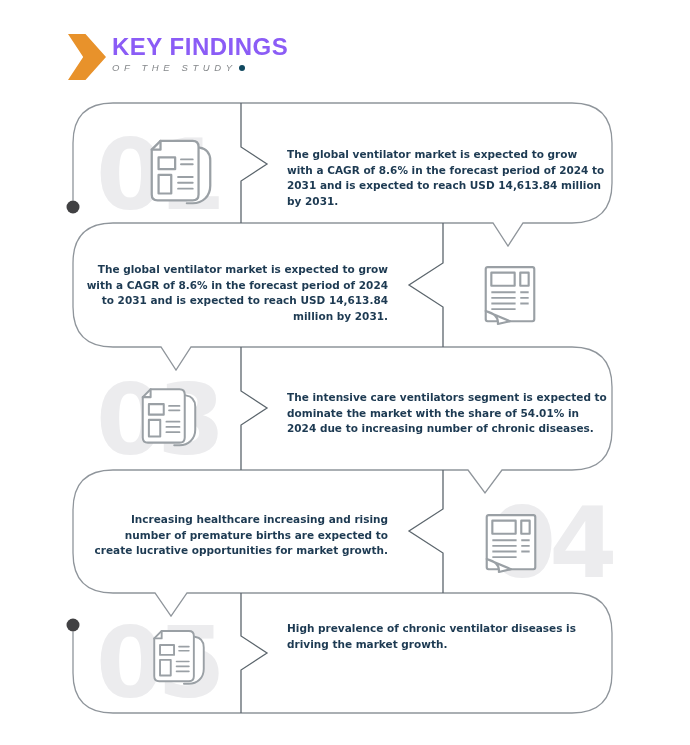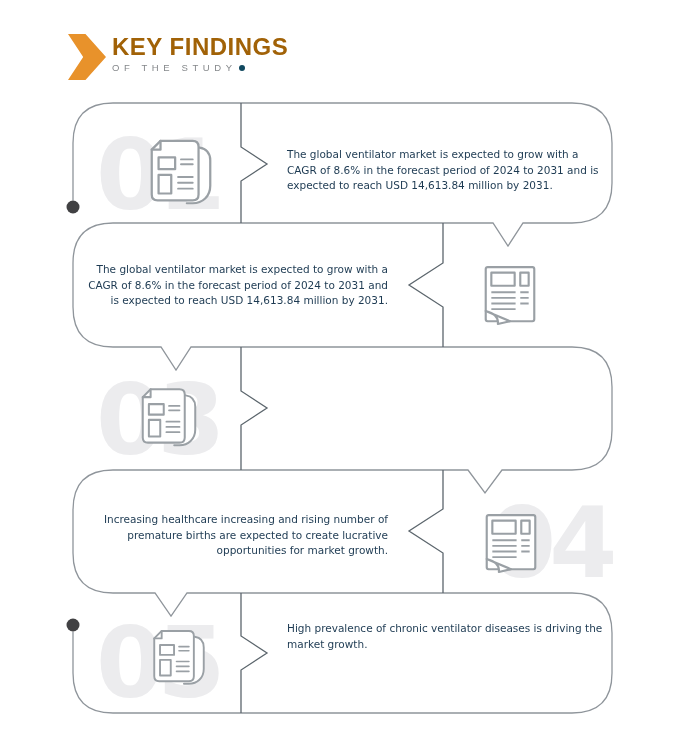--- a/index.html
+++ b/index.html
@@ -9,38 +9,38 @@
   }
   
   #header{position:absolute;left:68px;top:34px;height:48px;display:flex;align-items:flex-start;}
   .logo-arrow{
     width:38px;height:46px;background:#E8922B;margin-right:6px;
     clip-path:polygon(0% 0%,46% 0%,100% 50%,46% 100%,0% 100%,40% 50%);
   }
   .title-block{display:flex;flex-direction:column;}
   .main-title{
     font-family:"Liberation Sans","DejaVu Sans",sans-serif;
-    font-size:24px;font-weight:bold;color:#a16207;letter-spacing:0.5px;line-height:26px;
+    font-size:24px;font-weight:bold;color:#8b5cf6;letter-spacing:0.5px;line-height:26px;
   }
   .sub-title{
     font-family:"Liberation Sans","DejaVu Sans",sans-serif;
     font-size:9.5px;color:#85888B;letter-spacing:4.6px;margin-top:2px;
-    display:flex;align-items:center;
+    display:flex;align-items:center;font-style:italic;
   }
   .sub-dot{width:6px;height:6px;border-radius:50%;background:#10485F;margin-left:2px;display:inline-block;}
   
   #flow-svg{position:absolute;left:0;top:0;z-index:0;}
   
   .finding-number{
     position:absolute;z-index:1;font-size:98px;font-weight:600;line-height:1;
     color:#ECECEE;letter-spacing:-7px;user-select:none;
   }
   .doc-icon{position:absolute;z-index:2;}
   .finding-text{
-    position:absolute;z-index:3;font-size:10.5px;line-height:15.5px;color:#1D3A52;font-weight:400;
+    position:absolute;z-index:3;font-size:10.5px;line-height:15.5px;color:#1D3A52;font-weight:700;
   }
   .al{text-align:left;} .ar{text-align:right;}
   
   #num-1{left:96px;top:126px;}  #icon-1{left:142px;top:137px;}
   #num-2{left:452px;top:247px;} #icon-2{left:482px;top:264px;}
   #num-3{left:96px;top:371px;}  #icon-3{left:134px;top:386px;}
   #num-4{left:452px;top:494px;margin-left:36px;} #icon-4{left:483px;top:512px;}
   #num-5{left:96px;top:614px;}  #icon-5{left:146px;top:628px;}
   #text-1{left:287px;top:147px;width:318px;}
   #text-2{left:80px;top:262px;width:308px;}
@@ -111,20 +111,21 @@
   <svg class="doc-icon" id="icon-3" width="70" height="66" viewBox="0 0 80 74">
     <g fill="#fff" stroke="#9AA0A5" stroke-width="2.3" stroke-linejoin="round" stroke-linecap="round">
       <path d="M59 10 c7 1 11 6 11 13 v26 c0 11 -8 18 -18 18 h-6"></path>
       <path d="M19 3 h33 c4 0 6 2 6 6 v49 c0 4 -2 6 -6 6 H16 c-4 0 -6 -2 -6 -6 V12 Z"></path>
       <path d="M19 3 v9 h-9" fill="none"></path>
       <rect x="17" y="20" width="17" height="12" fill="none"></rect>
       <rect x="17" y="38" width="13" height="19" fill="none"></rect>
       <path d="M40 22 h12 M40 27 h12 M37 40 h15 M37 46 h15 M37 52 h15" fill="none" stroke-width="2"></path>
     </g>
   </svg>
+  <div class="finding-text al" id="text-3">The intensive care ventilators segment is expected to dominate the market with the share of 54.01% in 2024 due to increasing number of chronic diseases.</div>
 
   <span class="finding-number" id="num-4">04</span>
   <svg class="doc-icon" id="icon-4" width="56" height="64" viewBox="0 0 60 68">
     <g fill="#fff" stroke="#9AA0A5" stroke-width="2.3" stroke-linejoin="round">
       <rect x="4" y="3" width="52" height="58" rx="2"></rect>
       <rect x="10" y="9" width="25" height="14" fill="none"></rect>
       <rect x="41" y="9" width="9" height="14" fill="none"></rect>
       <path d="M10 30 h26 M10 36 h26 M10 42 h26 M10 48 h26 M41 30 h9 M41 36 h9 M41 42 h9" fill="none" stroke-width="2"></path>
       <path d="M4 50 C12 52 18 56 17 64 L30 61 Z"></path>
     </g>

